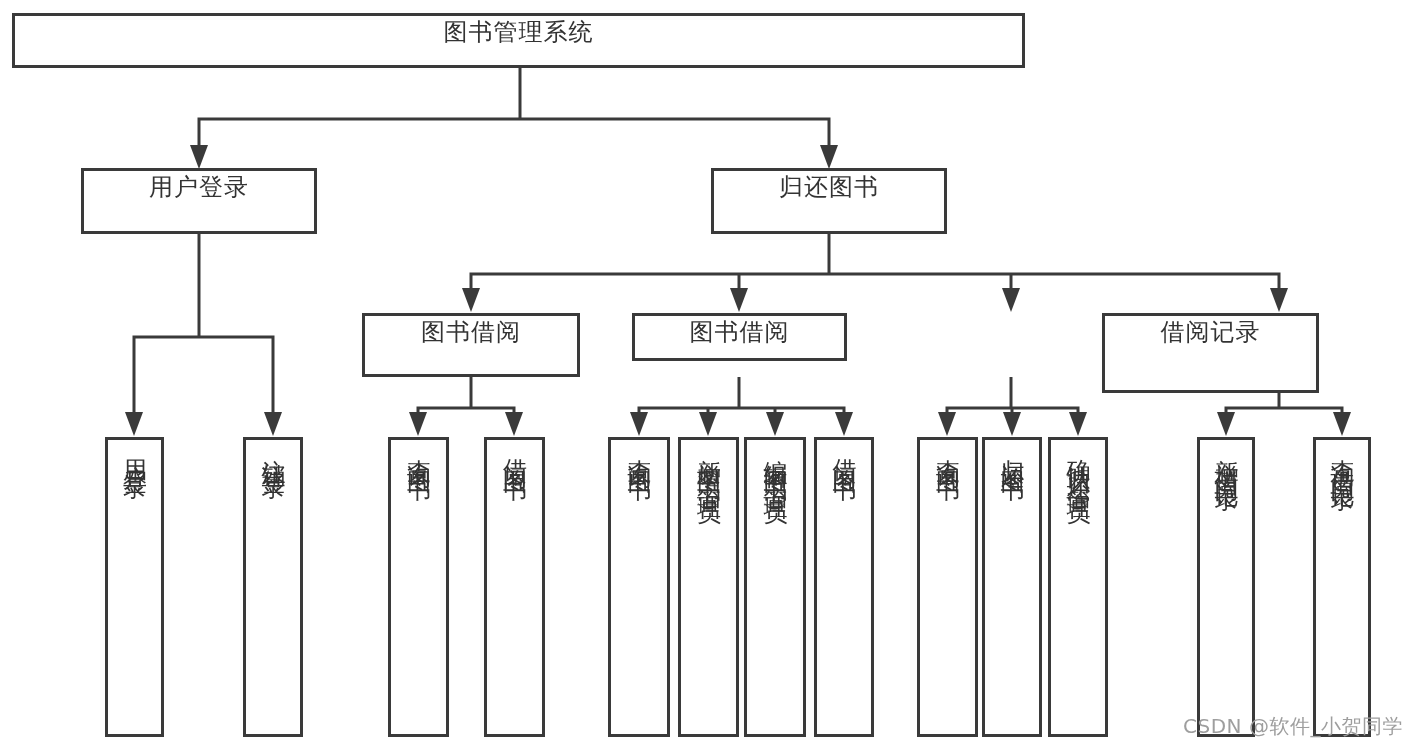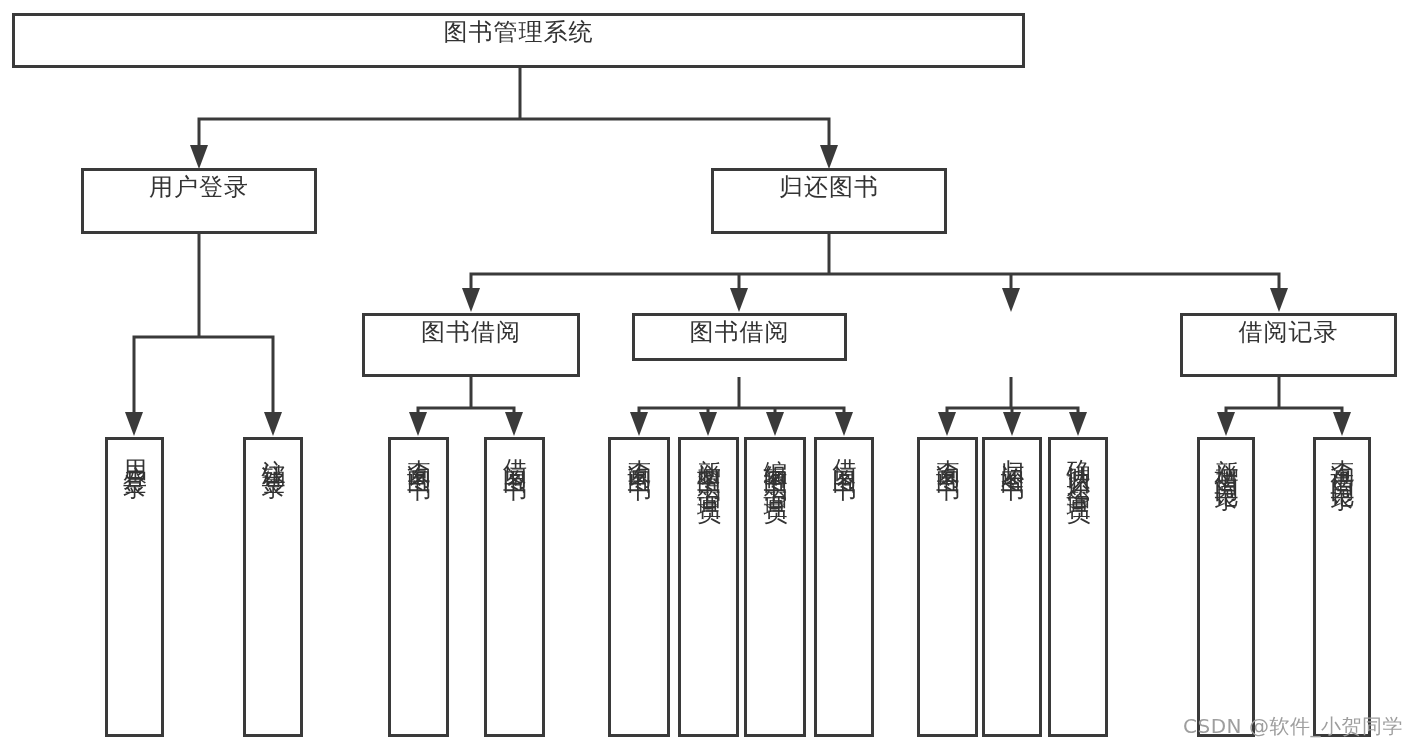--- a/index.html
+++ b/index.html
@@ -92,21 +92,21 @@
   <div class="node" style="left:711px;top:168px;width:236px;height:66px">
     <span class="hlabel">归还图书</span>
   </div>
 
   <div class="node" style="left:362px;top:313px;width:218px;height:64px">
     <span class="hlabel">图书借阅</span>
   </div>
   <div class="node" style="left:632px;top:313px;width:215px;height:48px">
     <span class="hlabel">图书借阅</span>
   </div>
-  <div class="node" style="left:1180px;top:313px;width:217px;height:64px">
+  <div class="node" style="left:1102px;top:313px;width:217px;height:80px">
     <span class="hlabel">借阅记录</span>
   </div>
 
   <div class="node" style="left:105px;top:437px;width:59px;height:300px">
     <span class="vlabel">用户登录</span>
   </div>
   <div class="node" style="left:243px;top:437px;width:60px;height:300px">
     <span class="vlabel">注销登录</span>
   </div>
 

